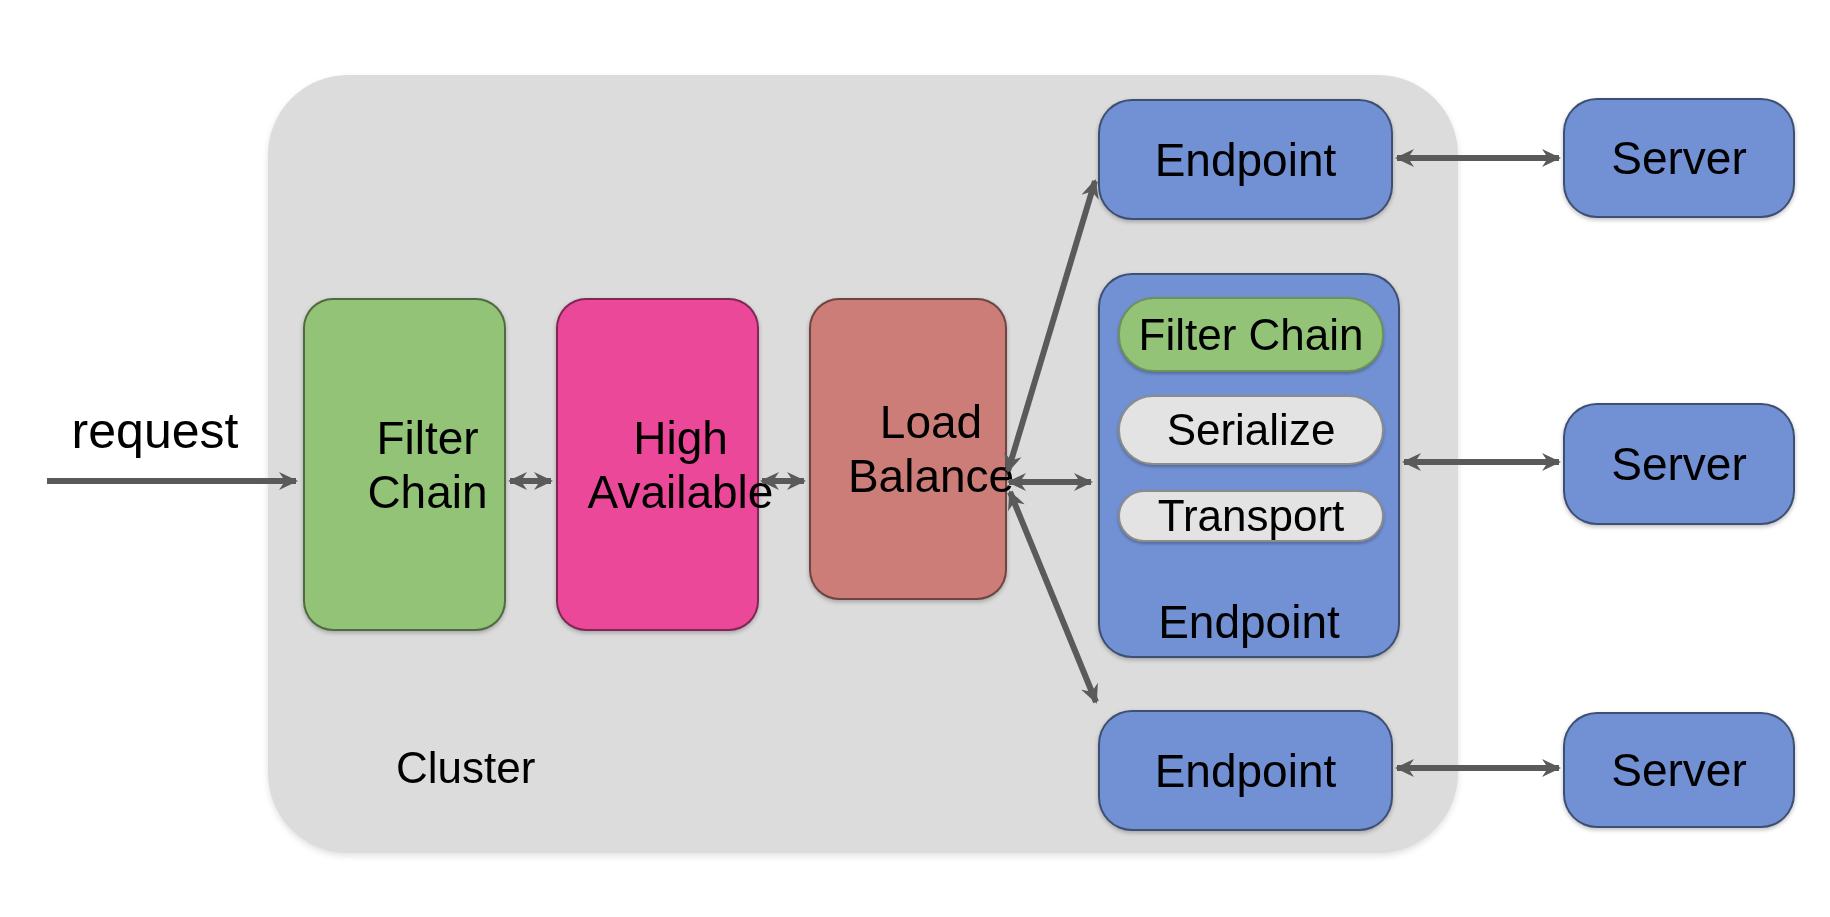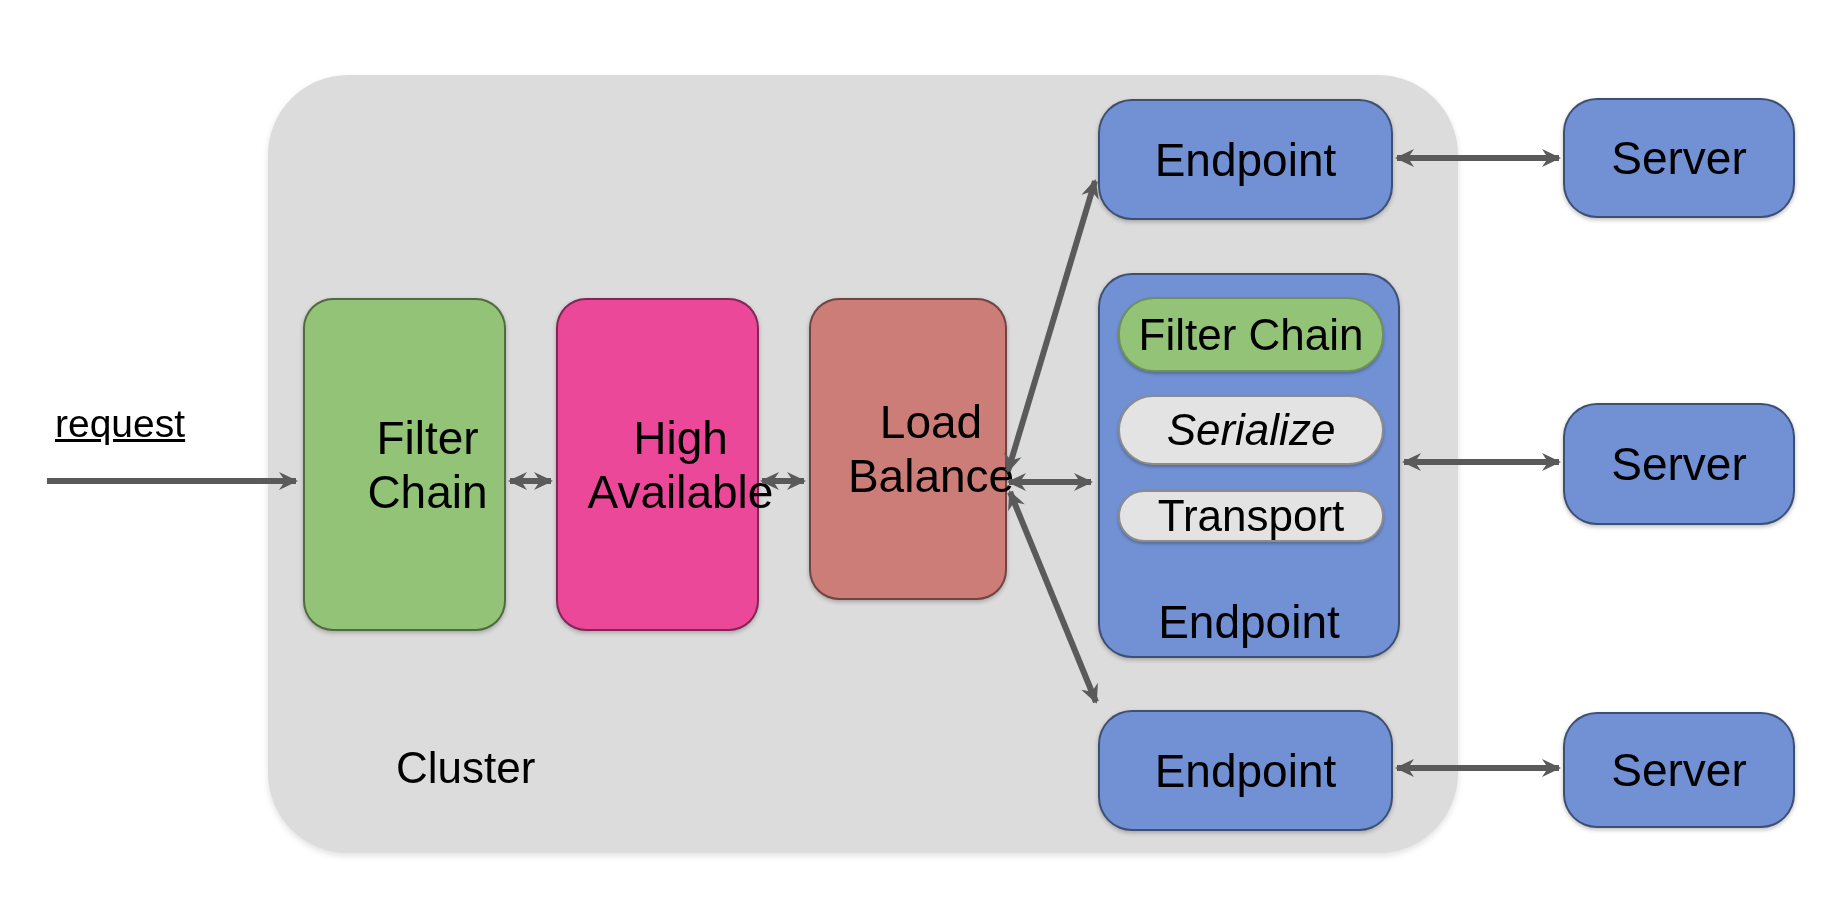--- a/index.html
+++ b/index.html
@@ -15,21 +15,21 @@
     position:absolute;left:268px;top:75px;width:1190px;height:778px;
     background:#dcdcdc;border-radius:80px;
     box-shadow:0 3px 6px rgba(0,0,0,0.12);
   }
   .cluster-label{
     position:absolute;left:128px;top:665px;
     font-size:44px;line-height:56px;
   }
   .request-label{
     position:absolute;left:55px;top:402px;width:200px;
-    font-size:39px;text-decoration:underline;
+    font-size:50px;text-align:center;
   }
   .node{
     position:absolute;display:flex;align-items:center;justify-content:center;
     border-radius:30px;border:2px solid rgba(0,0,0,0.45);
     box-shadow:0 2px 4px rgba(0,0,0,0.25);
     box-sizing:border-box;
     font-size:46px;line-height:54px;text-align:center;white-space:pre-line;padding-left:46px;
   }
   .node-green{left:303px;top:298px;width:203px;height:333px;background:#93c377;}
   .node-purple{left:556px;top:298px;width:203px;height:333px;background:#ec4899;}
@@ -49,21 +49,21 @@
     box-shadow:0 2px 4px rgba(0,0,0,0.25);box-sizing:border-box;
   }
   .pill{
     position:absolute;left:18px;width:266px;
     display:flex;align-items:center;justify-content:center;
     border-radius:36px;box-sizing:border-box;
     font-size:44px;
     box-shadow:0 2px 3px rgba(0,0,0,0.25);
   }
   .pill-green{top:22px;height:75px;background:#93c377;border:2px solid rgba(0,0,0,0.25);}
-  .pill-gray1{top:120px;height:70px;background:#e3e3e3;border:2px solid #8c8c8c;font-style:italic;}
+  .pill-gray1{top:120px;height:70px;background:#e3e3e3;border:2px solid #8c8c8c;}
   .pill-gray2{top:215px;height:52px;background:#e3e3e3;border:2px solid #8c8c8c;}
   .ep-composite-label{
     position:absolute;left:0;right:0;top:322px;height:50px;
     text-align:center;font-size:46px;line-height:50px;
   }
   .server-top{left:1563px;top:98px;width:232px;height:120px;}
   .server-mid{left:1563px;top:403px;width:232px;height:122px;}
   .server-bottom{left:1563px;top:712px;width:232px;height:116px;}
   svg.arrows{position:absolute;left:0;top:0;pointer-events:none;}
 </style>

